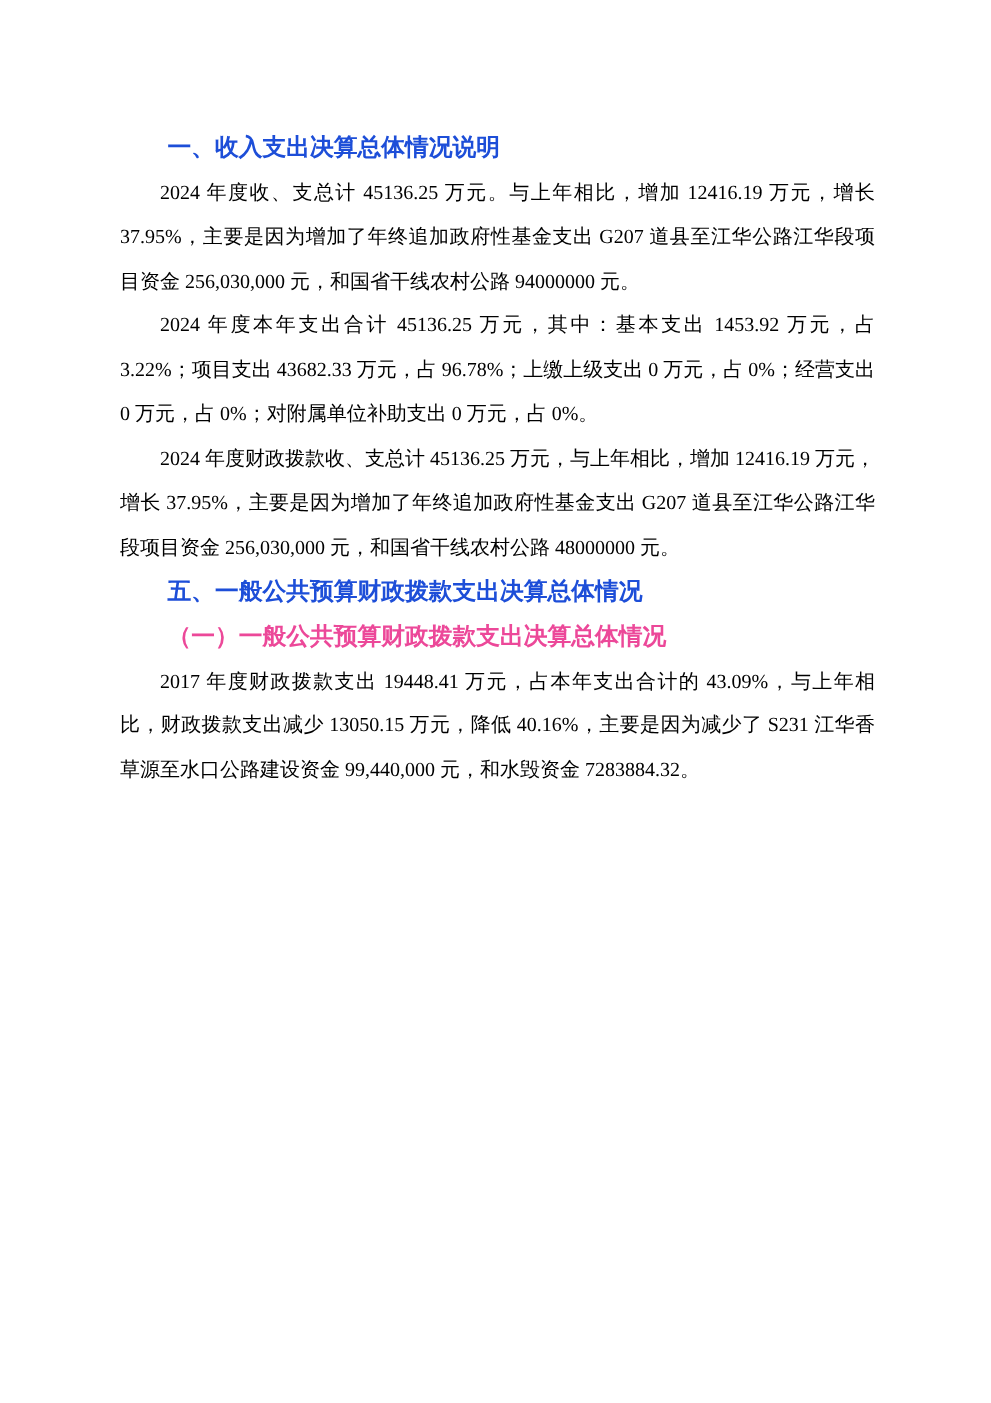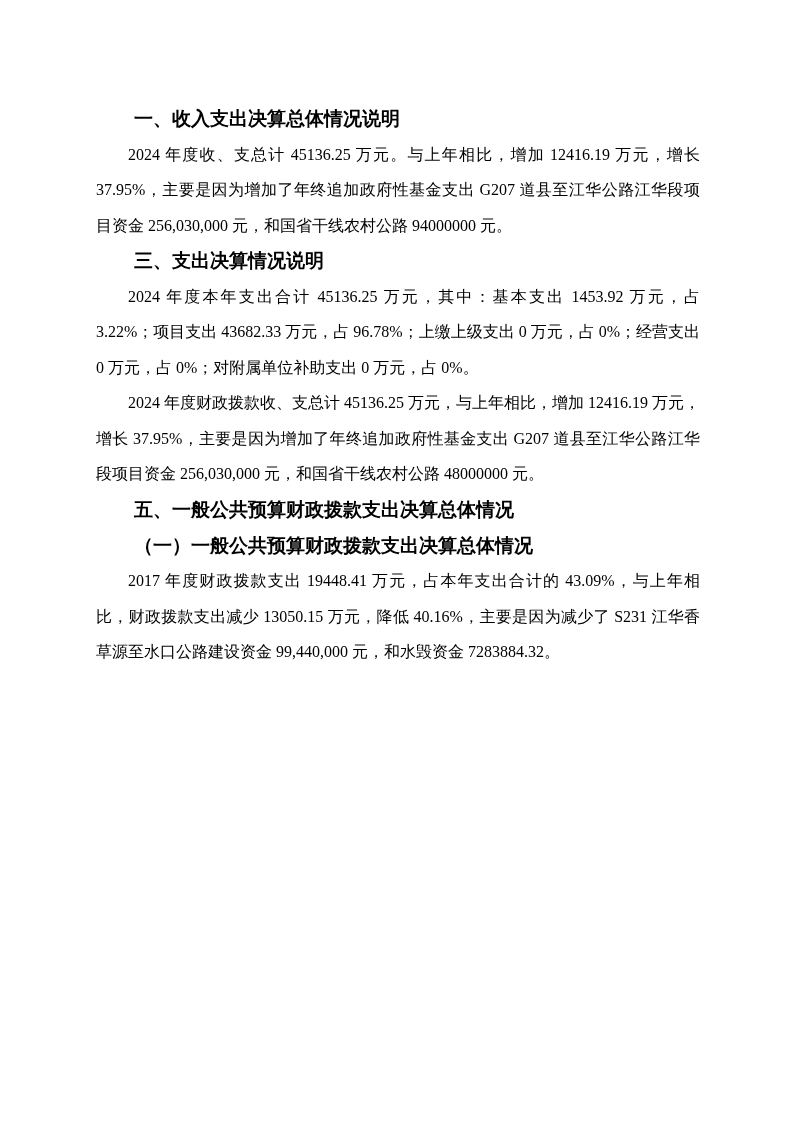--- a/index.html
+++ b/index.html
@@ -19,31 +19,31 @@
     overflow: hidden;
   }
   .doc-section { margin: 0; padding: 0; }
   .section-heading {
     margin: 0;
     font-family: "Liberation Sans", "DejaVu Sans", sans-serif;
     font-weight: bold;
     font-size: 19px;
     line-height: 35.55px;
     text-indent: 2em;
-    color: #000000;
+    color: #1d4ed8;
     white-space: nowrap;
   }
   .section-subheading {
     margin: 0;
     font-family: "Liberation Sans", "DejaVu Sans", sans-serif;
     font-weight: bold;
     font-size: 19px;
     line-height: 35.55px;
     text-indent: 2em;
-    color: #000000;
+    color: #ec4899;
     white-space: nowrap;
   }
   .body-paragraph {
     margin: 0;
     font-family: "Liberation Serif", "DejaVu Serif", serif;
     font-size: 16px;
     line-height: 35.55px;
     text-indent: 2em;
     text-align: justify;
     text-align-last: left;
@@ -59,21 +59,20 @@
 
   <div class="doc-section">
     <h2 class="section-heading">一、收入支出决算总体情况说明</h2>
     <p class="body-paragraph">2024 年度收、支总计 45136.25 万元。与上年相比，增加 12416.19 万元，增长 37.95%，主要是因为增加了年终追加政府性基金支出 G207 道县至江华公路江华段项目资金 256,030,000 元，和国省干线农村公路 94000000 元。</p>
   </div>
 
   <div class="doc-section">
   </div>
 
   <div class="doc-section">
-    <h2 class="section-heading">三、支出决算情况说明</h2>
     <p class="body-paragraph">2024 年度本年支出合计 45136.25 万元，其中：基本支出 1453.92 万元，占 3.22%；项目支出 43682.33 万元，占 96.78%；上缴上级支出 0 万元，占 0%；经营支出 0 万元，占 0%；对附属单位补助支出 0 万元，占 0%。</p>
   </div>
 
   <div class="doc-section">
     <p class="body-paragraph">2024 年度财政拨款收、支总计 45136.25 万元，与上年相比，增加 12416.19 万元，增长 37.95%，主要是因为增加了年终追加政府性基金支出 G207 道县至江华公路江华段项目资金 256,030,000 元，和国省干线农村公路 48000000 元。</p>
   </div>
 
   <div class="doc-section">
     <h2 class="section-heading">五、一般公共预算财政拨款支出决算总体情况</h2>
     <h3 class="section-subheading">（一）一般公共预算财政拨款支出决算总体情况</h3>

